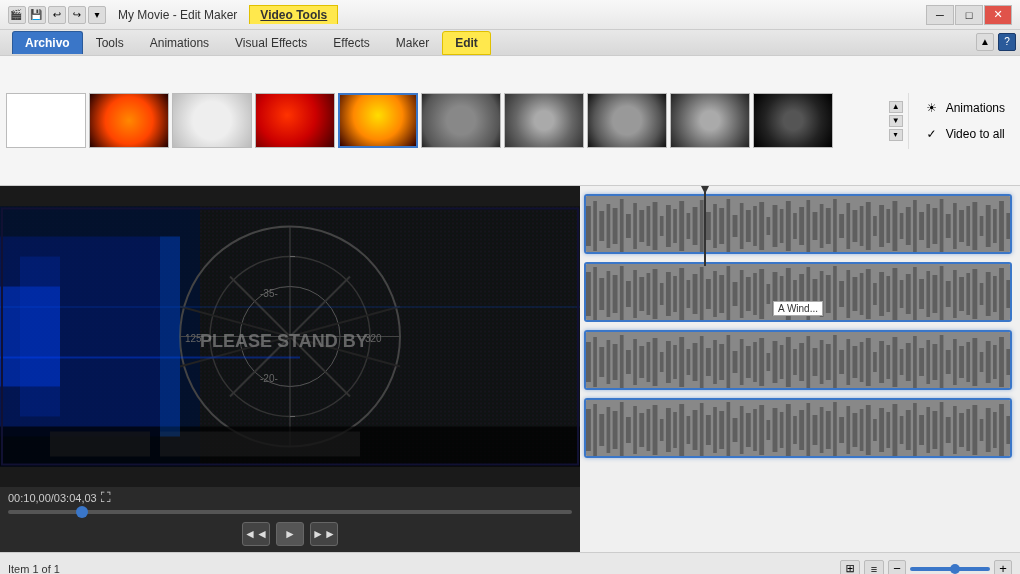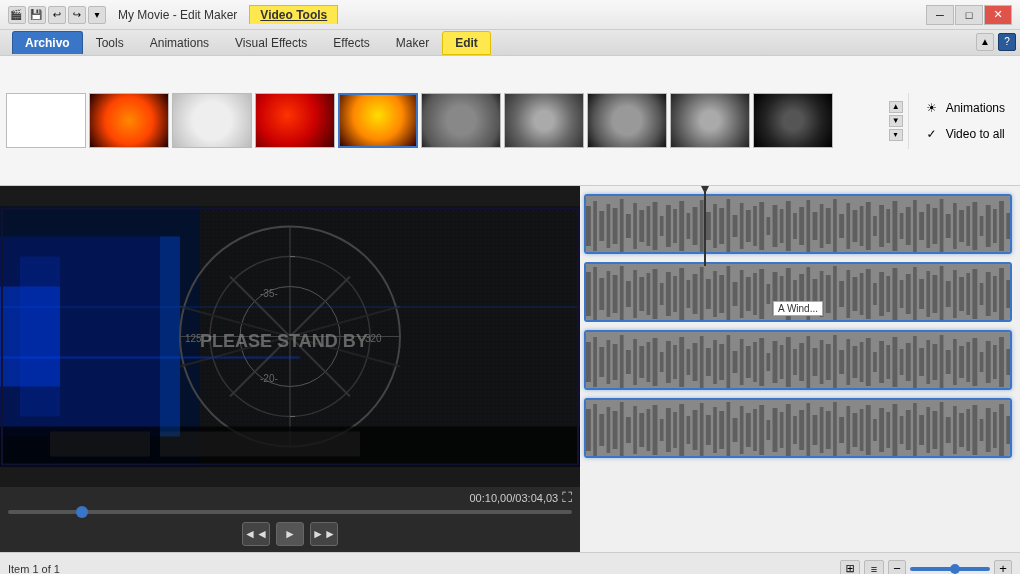--- a/index.html
+++ b/index.html
@@ -209,21 +209,21 @@
     }
     .preview-canvas {
       width: 100%;
       height: 100%;
     }
     .preview-controls-bar {
       background: #2a2a2a;
       padding: 2px 8px;
       display: flex;
       align-items: center;
-      justify-content: flex-end;
+      justify-content: flex-start;
       gap: 4px;
     }
     .time-display {
       color: #ccc;
       font-size: 11px;
     }
     .fullscreen-btn {
       color: #ccc; cursor: pointer; font-size: 14px;
     }
     .seek-bar-row {

